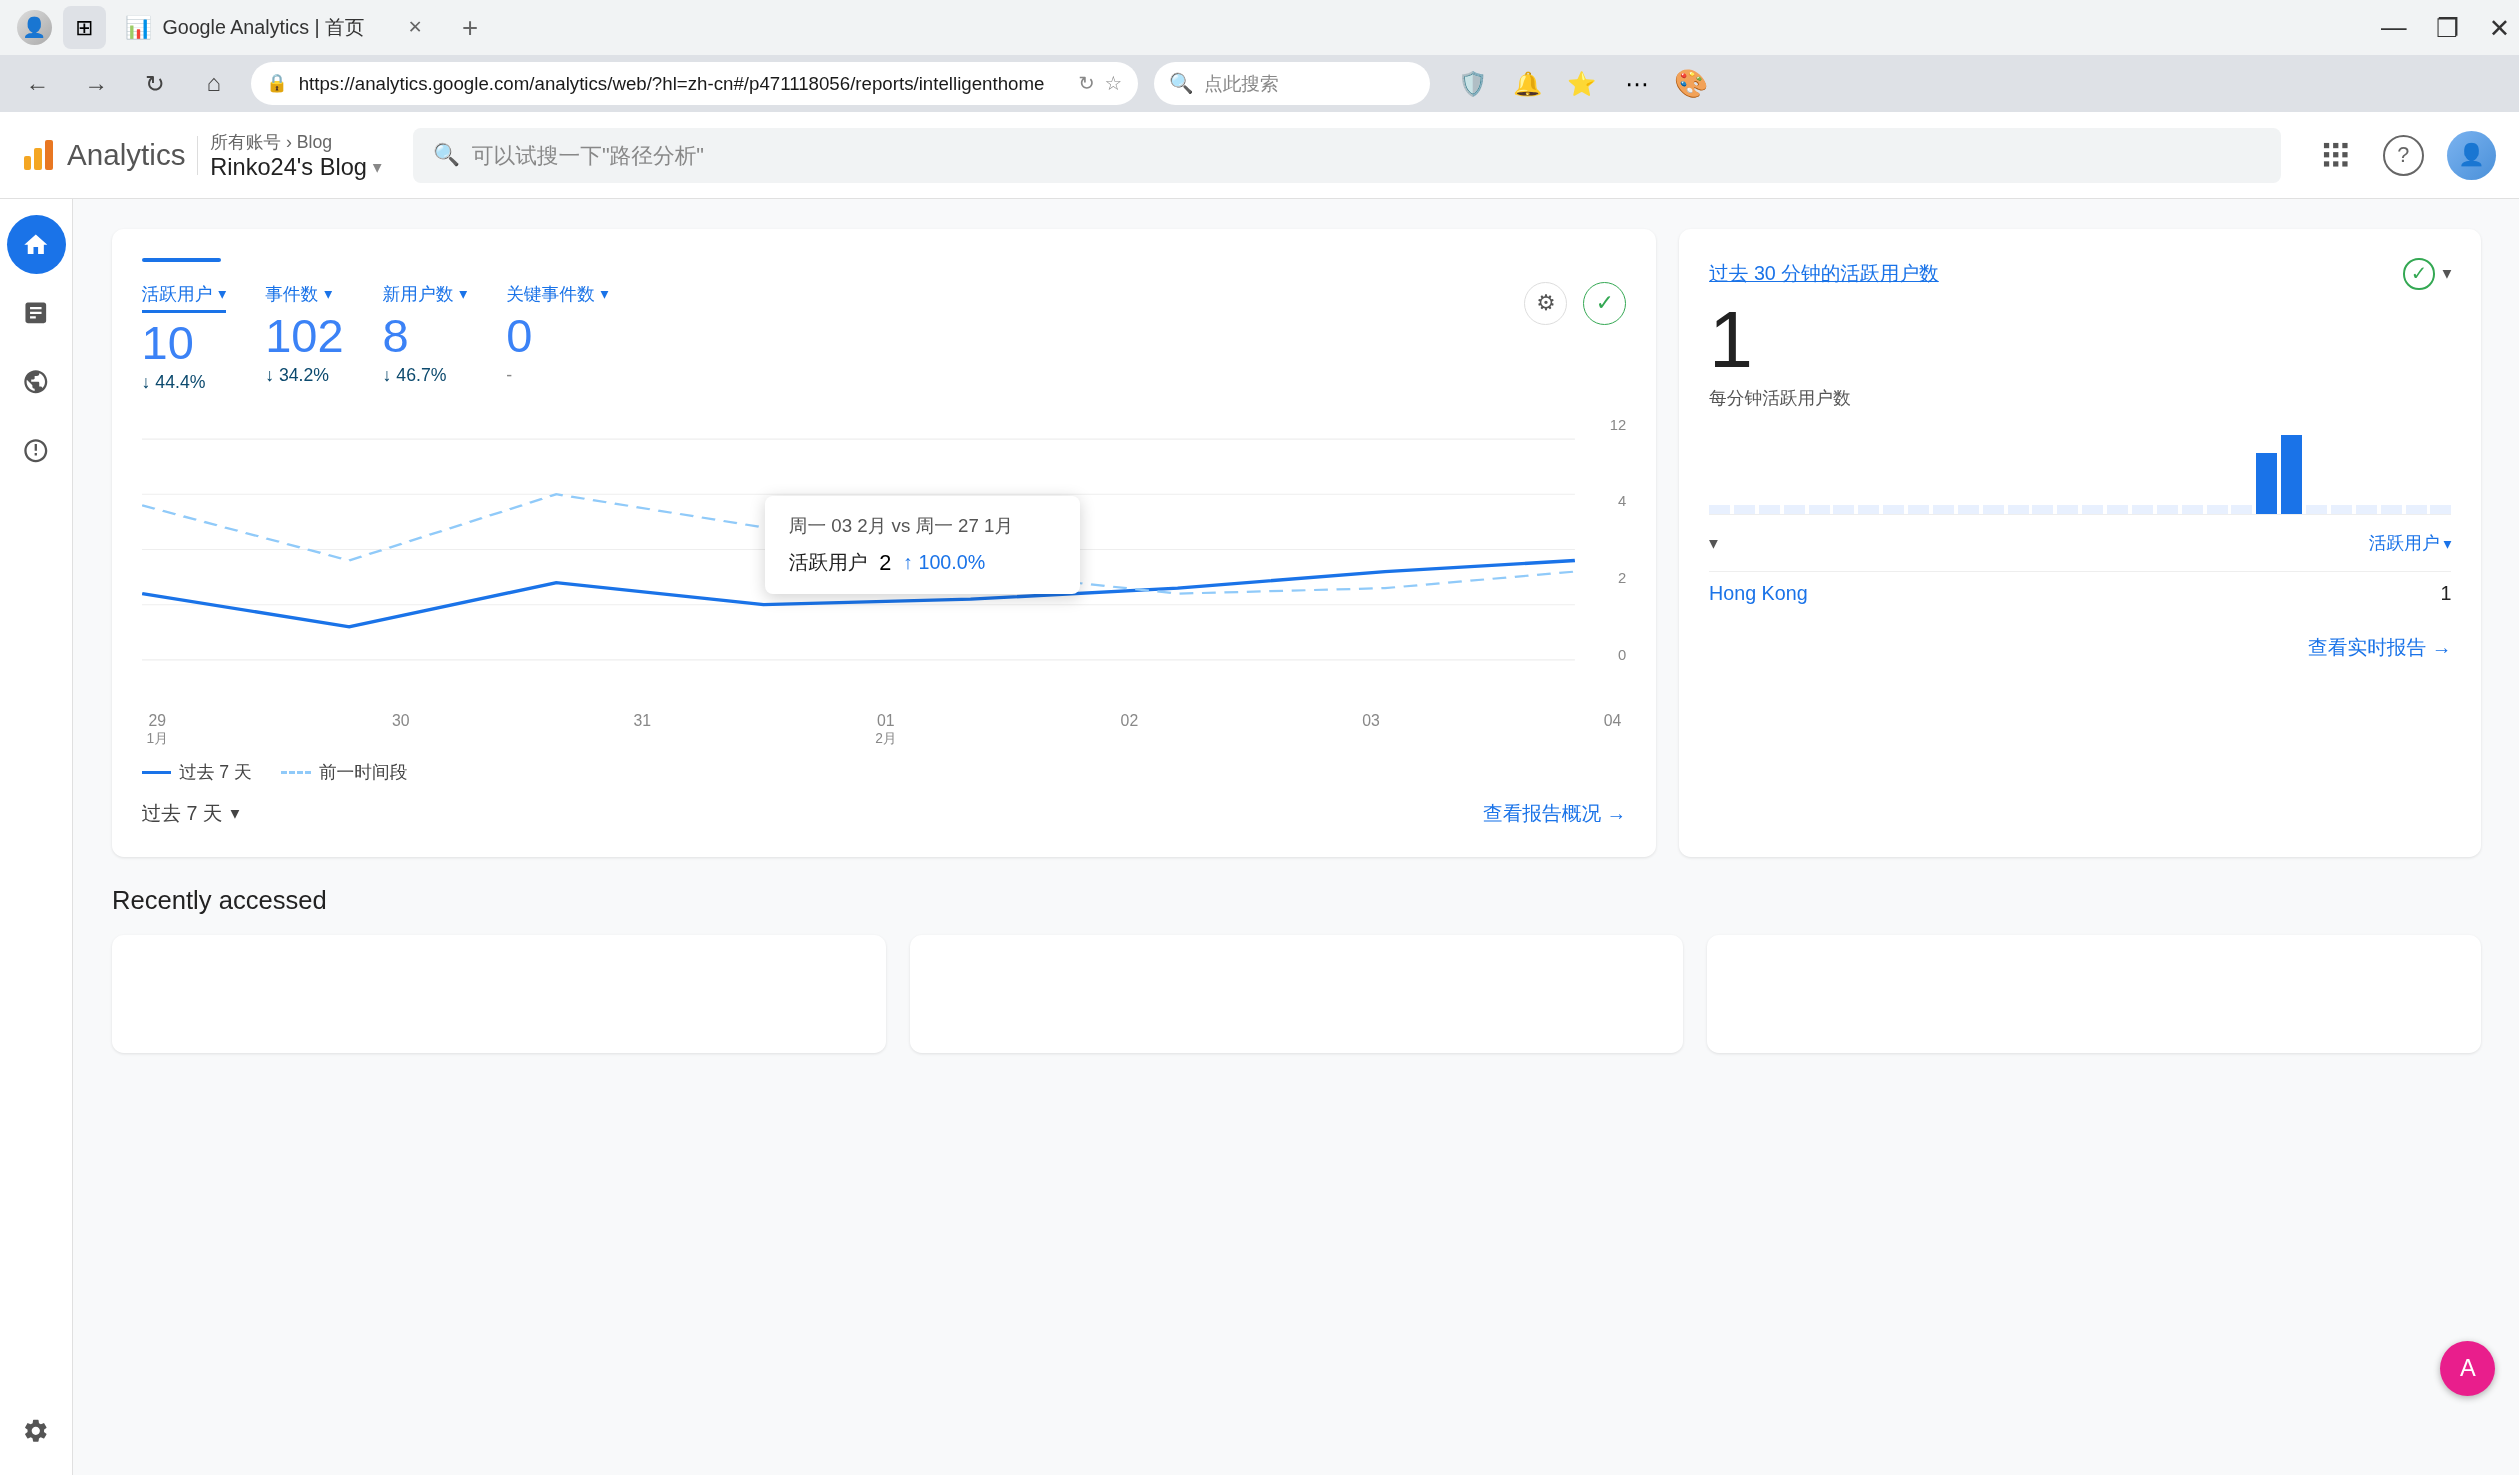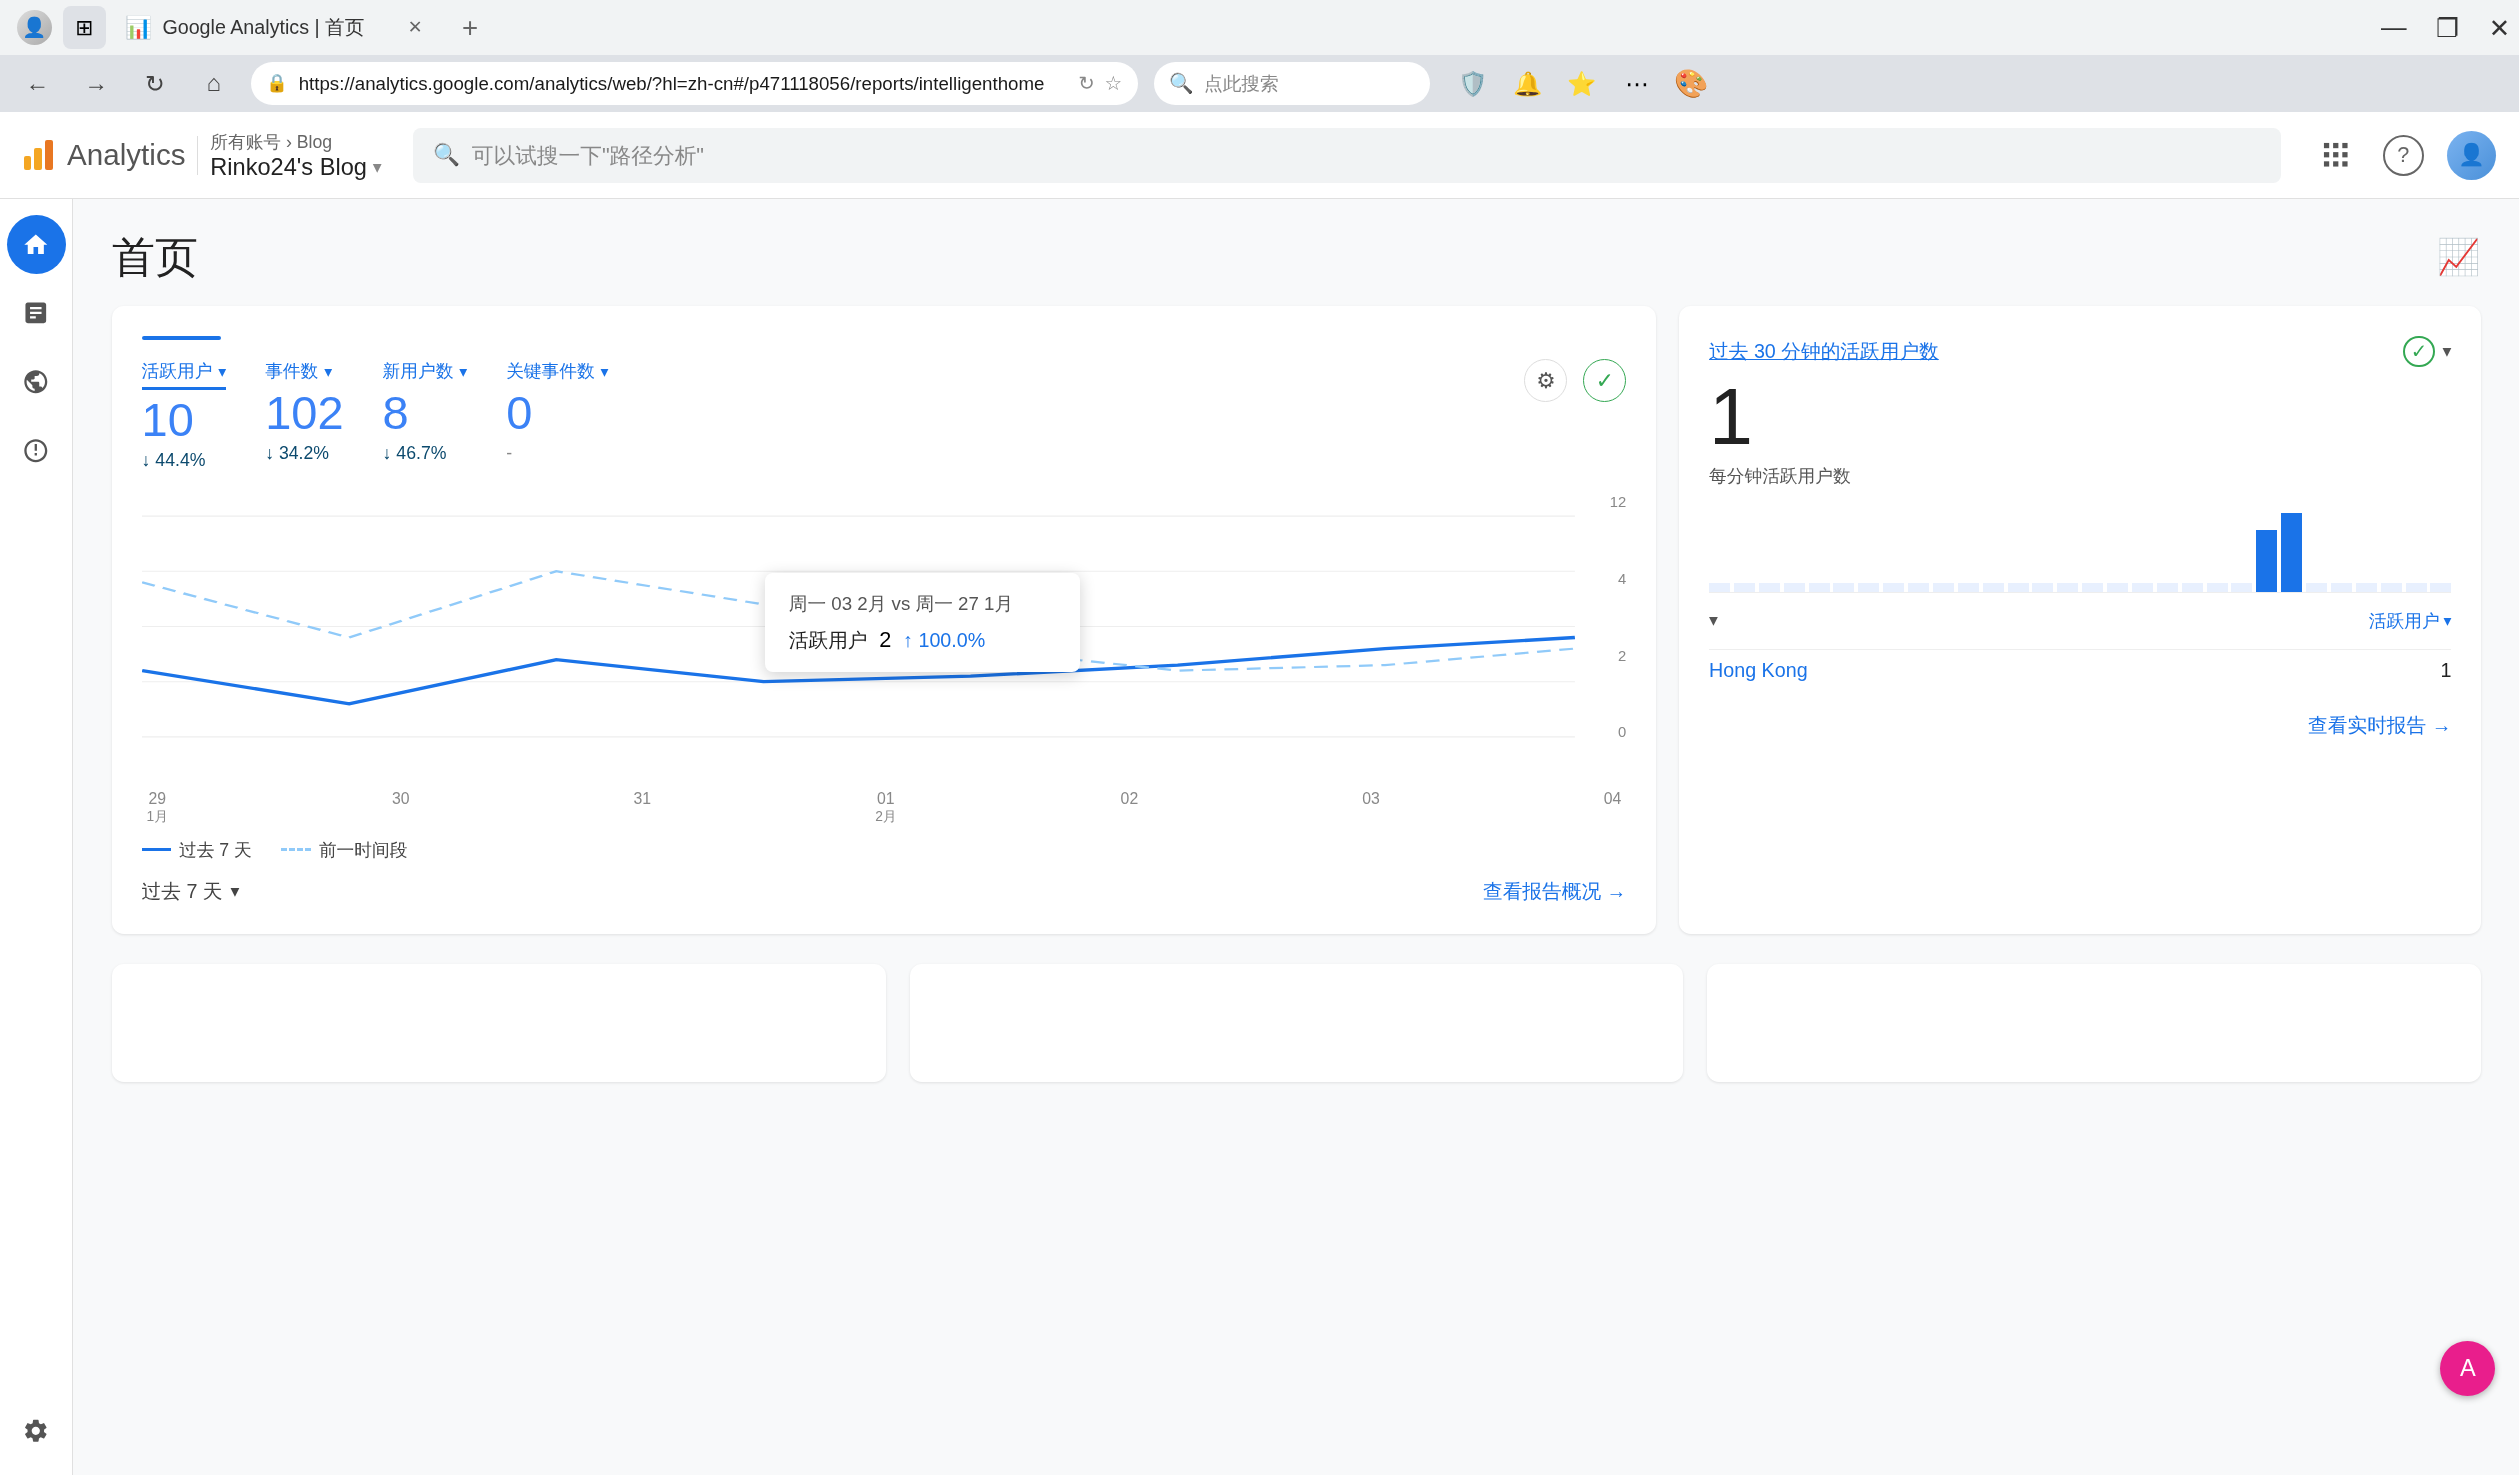--- a/index.html
+++ b/index.html
@@ -636,26 +636,20 @@
         </svg>
       </div>
       <div class="sidebar-bottom sidebar-item inactive">
         <svg viewBox="0 0 24 24" width="27.6" height="27.6" fill="#555">
           <path d="M19.14,12.94c0.04-0.3,0.06-0.61,0.06-0.94c0-0.32-0.02-0.64-0.07-0.94l2.03-1.58c0.18-0.14,0.23-0.41,0.12-0.61 l-1.92-3.32c-0.12-0.22-0.37-0.29-0.59-0.22l-2.39,0.96c-0.5-0.38-1.03-0.7-1.62-0.94L14.4,2.81c-0.04-0.24-0.24-0.41-0.48-0.41 h-3.84c-0.24,0-0.43,0.17-0.47,0.41L9.25,5.35C8.66,5.59,8.12,5.92,7.63,6.29L5.24,5.33c-0.22-0.08-0.47,0-0.59,0.22L2.74,8.87 C2.62,9.08,2.66,9.34,2.86,9.48l2.03,1.58C4.84,11.36,4.8,11.69,4.8,12s0.02,0.64,0.07,0.94l-2.03,1.58 c-0.18,0.14-0.23,0.41-0.12,0.61l1.92,3.32c0.12,0.22,0.37,0.29,0.59,0.22l2.39-0.96c0.5,0.38,1.03,0.7,1.62,0.94l0.36,2.54 c0.05,0.24,0.24,0.41,0.48,0.41h3.84c0.24,0,0.44-0.17,0.47-0.41l0.36-2.54c0.59-0.24,1.13-0.56,1.62-0.94l2.39,0.96 c0.22,0.08,0.47,0,0.59-0.22l1.92-3.32c0.12-0.22,0.07-0.47-0.12-0.61L19.14,12.94z M12,15.6c-1.98,0-3.6-1.62-3.6-3.6 s1.62-3.6,3.6-3.6s3.6,1.62,3.6,3.6S13.98,15.6,12,15.6z"></path>
         </svg>
       </div>
     </div>
 
     <div class="content-area">
-      <div class="page-header">
-        <h1 class="page-title">首页</h1>
-        <div class="page-header-action">
-          <span class="trending-icon">📈</span>
-        </div>
-      </div>
 
       <div class="cards-row">
 
         <div class="main-card">
 
           <div style="height:3.9px;background:#1a73e8;width:79px;border-radius:2px;margin-bottom:19.7px;"></div>
 
           <div class="metrics-row">
             <div class="metric">
               <div class="metric-label active-metric">
@@ -821,20 +815,21 @@
             <span class="location-count">1</span>
           </div>
 
           <div style="margin-top:19.7px;display:flex;justify-content:flex-end;">
             <a class="view-report-link">查看实时报告 →</a>
           </div>
         </div>
       </div>
 
       <div class="recently-accessed">
+        <h2 class="recently-title">Recently accessed</h2>
         <div class="recently-cards">
           <div class="recently-card"></div>
           <div class="recently-card"></div>
           <div class="recently-card"></div>
         </div>
       </div>
     </div>
   </div>
 </div>
 

